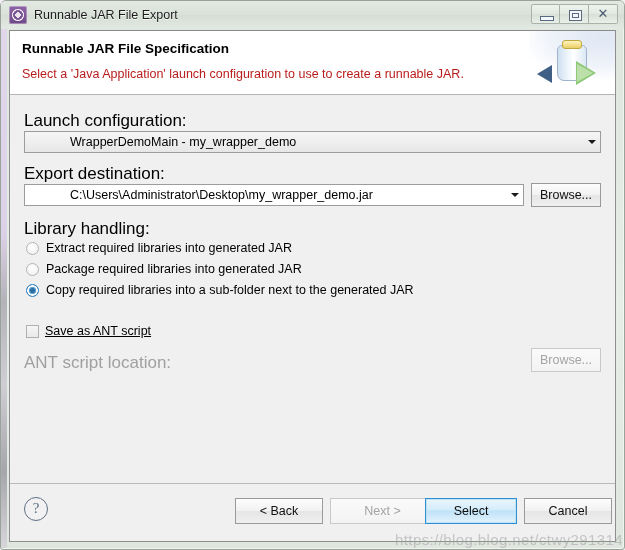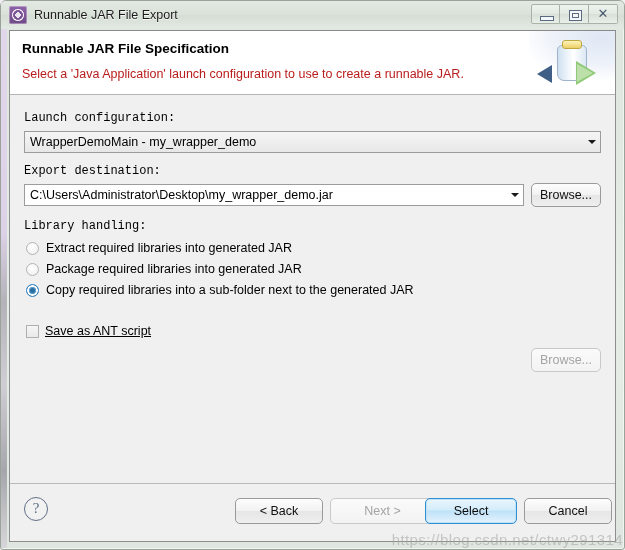--- a/index.html
+++ b/index.html
@@ -215,36 +215,36 @@
   
   #body {
     position: absolute;
     left: 0; top: 64px;
     width: 100%; height: 388px;
     background: #f0f0f0;
   }
 
   .field-label {
     position: absolute;
-    font-size: 12px;
+    font-size: 17px;
     color: #000000;
     white-space: nowrap;
-    font-family: Liberation Mono, monospace;
   }
   .field-label.disabled { color: #a0a0a0; }
 
   
   .combo {
     position: absolute;
     box-sizing: border-box;
     height: 22px;
     border: 1px solid #9c9c9c;
     background: #ffffff;
     display: flex;
     align-items: center;
+    padding-left: 40px;
   }
   .combo.shaded {
     background: linear-gradient(to bottom, #f5f5f5 0%, #ededed 60%, #e7e7e7 100%);
   }
   .combo .combo-text {
     flex: 1;
     padding-left: 5px;
     font-size: 12.5px;
     color: #000000;
     white-space: nowrap;
@@ -268,21 +268,21 @@
     border-right: 4px solid transparent;
     border-top: 4px solid #1a1a1a;
   }
   .combo.disabled .caret { border-top-color: #b4b4b4; }
 
   
   .btn {
     position: absolute;
     box-sizing: border-box;
     border: 1px solid #9a9a9a;
-    border-radius: 5px;
+    border-radius: 0;
     background: linear-gradient(to bottom, #fdfdfd 0%, #f2f2f2 48%, #e6e6e6 52%, #efefef 100%);
     font-size: 12.5px;
     color: #101010;
     display: flex;
     align-items: center;
     justify-content: center;
     cursor: default;
     white-space: nowrap;
   }
   .btn.disabled {
@@ -472,20 +472,21 @@
       <div class="radio-row" style="left:16px; top:188px;">
         <span class="radio checked"></span>
         <span class="radio-label">Copy required libraries into a sub-folder next to the generated JAR</span>
       </div>
 
       <div class="check-row" style="left:16px; top:229px;">
         <span class="checkbox"></span>
         <span class="check-label">Save as ANT script</span>
       </div>
 
+      <div class="field-label disabled" style="left:14px; top:258px;">ANT script location:</div>
 
 
       <div class="btn disabled" style="left:521px; top:253px; width:70px; height:24px;">Browse...</div>
 
     </div>
 
     <div id="footer-sep"></div>
     <div id="footer">
       <div id="help-icon">?</div>
 
@@ -493,14 +494,14 @@
 
       <div class="btn disabled" style="left:320px; top:14px; width:105px; height:26px;">Next &gt;</div>
 
       <div class="btn default" style="left:415px; top:14px; width:92px; height:26px;">Select</div>
 
       <div class="btn" style="left:514px; top:14px; width:88px; height:26px;">Cancel</div>
     </div>
 
   </div>
 
-  <div id="watermark">https://blog.csdn.net/ctwy291314</div>
+  <div id="watermark">https://blog.blog.net/ctwy291314</div>
 </div>
 
 </body></html>

